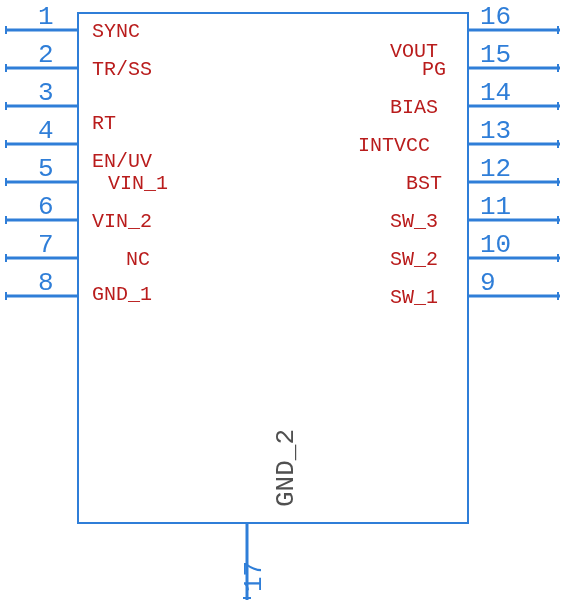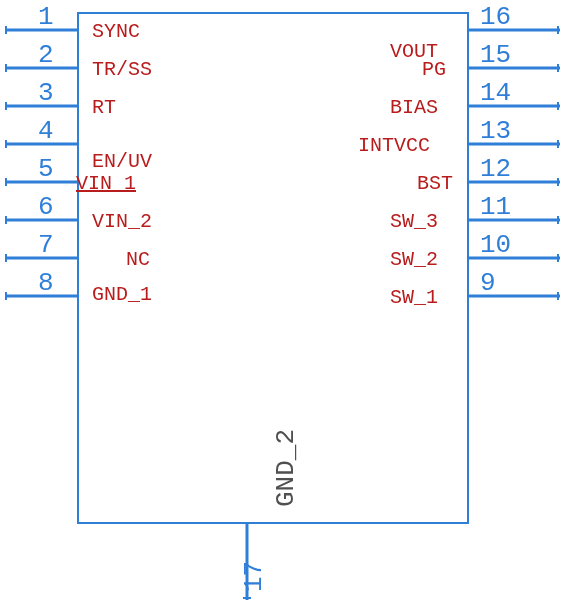--- a/index.html
+++ b/index.html
@@ -84,41 +84,41 @@
     <line x1="247" y1="523" x2="247" y2="600" stroke="#2f7ed8" stroke-width="3"></line>
     <line x1="243" y1="598" x2="251" y2="598" stroke="#2f7ed8" stroke-width="2"></line>
   </svg>
 
 <div id="layer">
     <div class="pin-num" style="left: 38px; top: 2px;">1</div>
     <div class="pin-label" style="left: 92px; top: 20px;">SYNC</div>
     <div class="pin-num" style="left: 38px; top: 40px;">2</div>
     <div class="pin-label" style="left: 92px; top: 58px;">TR/SS</div>
     <div class="pin-num" style="left: 38px; top: 78px;">3</div>
-    <div class="pin-label" style="left: 92px; top: 96px; text-align: right;">RT</div>
+    <div class="pin-label" style="left: 92px; top: 112px; text-align: right;">RT</div>
     <div class="pin-num" style="left: 38px; top: 116px;">4</div>
     <div class="pin-label" style="left: 92px; top: 150px;">EN/UV</div>
     <div class="pin-num" style="left: 38px; top: 154px;">5</div>
-    <div class="pin-label" style="left: 76px; top: 172px; text-decoration: underline;">VIN_1</div>
+    <div class="pin-label" style="left: 108px; top: 172px;">VIN_1</div>
     <div class="pin-num" style="left: 38px; top: 192px;">6</div>
     <div class="pin-label" style="left: 92px; top: 210px;">VIN_2</div>
     <div class="pin-num" style="left: 38px; top: 230px;">7</div>
     <div class="pin-label" style="left: 92px; top: 248px; margin-left: 34px;">NC</div>
     <div class="pin-num" style="left: 38px; top: 268px;">8</div>
     <div class="pin-label" style="left: 92px; top: 283px; font-family: Liberation Mono, monospace;">GND_1</div>
     <div class="pin-num" style="top: 2px; left: 480px;">16</div>
     <div class="pin-label" style="top: 20px; left: 390px; margin-top: 20px;">VOUT</div>
     <div class="pin-num" style="top: 40px; left: 480px;">15</div>
     <div class="pin-label" style="top: 58px; left: 422px;">PG</div>
     <div class="pin-num" style="top: 78px; left: 480px;">14</div>
     <div class="pin-label" style="top: 96px; left: 390px;">BIAS</div>
     <div class="pin-num" style="top: 116px; left: 480px;">13</div>
     <div class="pin-label" style="top: 134px; left: 358px;">INTVCC</div>
     <div class="pin-num" style="top: 154px; left: 480px;">12</div>
-    <div class="pin-label" style="top: 172px; left: 406px; margin-left: 11px;">BST</div>
+    <div class="pin-label" style="top: 172px; left: 406px;">BST</div>
     <div class="pin-num" style="top: 192px; left: 480px; text-align: right;">11</div>
     <div class="pin-label" style="top: 210px; left: 390px;">SW_3</div>
     <div class="pin-num" style="top: 230px; left: 480px;">10</div>
     <div class="pin-label" style="top: 248px; left: 390px;">SW_2</div>
     <div class="pin-num" style="top: 268px; left: 480px;">9</div>
     <div class="pin-label" style="top: 286px; left: 390px;">SW_1</div>
     <div class="vert-num" style="left: 239px; top: 592px;">17</div>
     <div class="vert-label" style="left: 271px; top: 507px;">GND_2</div>
   </div>
 

